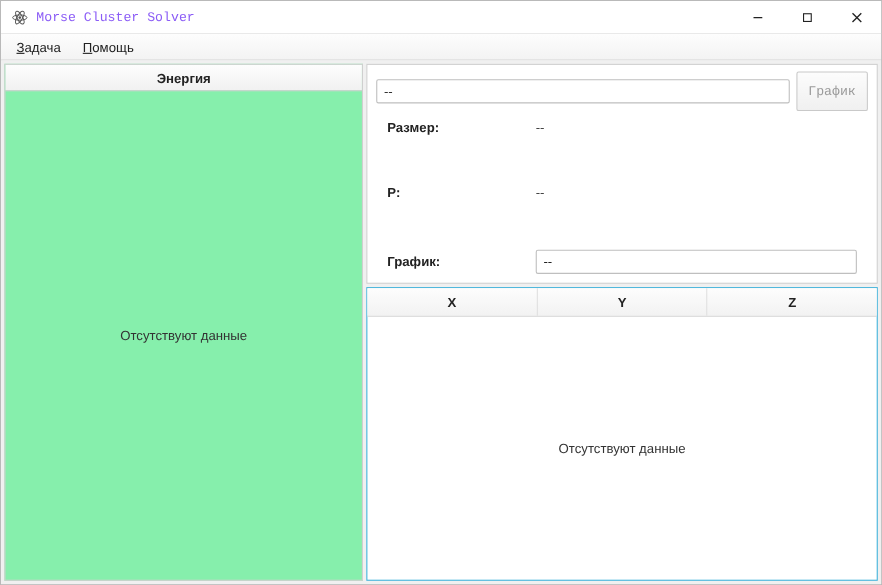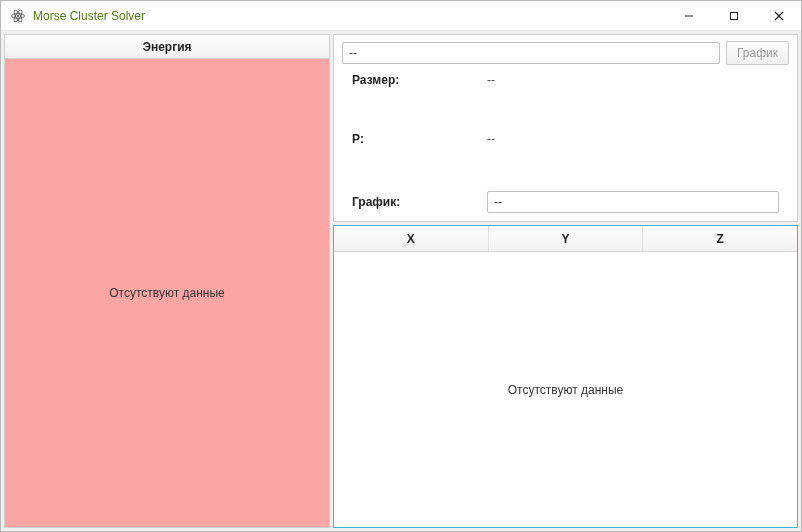--- a/index.html
+++ b/index.html
@@ -28,21 +28,22 @@
     border-bottom: 1px solid #e9e9e9;
   }
   .titlebar .app-icon {
     width: 18px; height: 18px;
     margin: 0 6px 0 8px;
     display: flex; align-items: center; justify-content: center;
   }
   .titlebar .title {
     flex: 0 0 auto;
     font-size: 12px;
-    color: #4d7c0f;
+    color: #8b5cf6;
+    font-family: Liberation Mono, monospace;
   }
   .titlebar .spacer { flex: 1; }
   .win-controls { display: flex; height: 100%; }
   .win-btn {
     width: 45px; height: 100%;
     display: flex; align-items: center; justify-content: center;
     font-size: 13px; color: #333;
     font-family: "Segoe UI Symbol", sans-serif;
   }
   .win-btn svg { display: block; }
@@ -66,21 +67,21 @@
   .content {
     flex: 1;
     display: flex;
     background: #f0f0f0;
     padding: 3px;
     gap: 3px;
     min-height: 0;
   }
   .left-panel {
     width: 326px;
-    background: #fca5a5;
+    background: #86efac;
     border: 1px solid #cfcfcf;
     display: flex;
     flex-direction: column;
   }
   .left-header {
     height: 24px;
     background: linear-gradient(#fdfdfd, #f1f1f1);
     border-bottom: 1px solid #d0d0d0;
     display: flex; align-items: center; justify-content: center;
     font-weight: bold;
@@ -113,28 +114,28 @@
     border: 1px solid #bfbfbf;
     border-radius: 2px;
     padding: 0 6px;
     font-size: 12px;
     color: #333;
     background: #fff;
     display: flex; align-items: center;
     flex: 1;
   }
   .btn {
-    height: 24px;
+    height: 36px;
     padding: 0 10px;
     border: 1px solid #c9c9c9;
     border-radius: 2px;
     background: linear-gradient(#fcfcfc,#f0f0f0);
     color: #9a9a9a;
     font-size: 12px;
-    display: flex; align-items: center; justify-content: center;
+    display: flex; align-items: center; justify-content: center; font-family: Liberation Mono, monospace;
   }
   .info-grid {
     margin-top: 8px;
     display: grid;
     grid-template-columns: 90px 1fr;
     row-gap: 4px;
     align-items: center;
     font-size: 12px;
     padding: 0 10px;
     gap: 45px;
@@ -207,20 +208,28 @@
       </div>
       <div class="win-btn">
         <svg width="10" height="10" viewBox="0 0 10 10">
             <line x1="1" y1="1" x2="9" y2="9" stroke="#222" stroke-width="1.2"></line>
             <line x1="9" y1="1" x2="1" y2="9" stroke="#222" stroke-width="1.2"></line>
           </svg>
       </div>
     </div>
   </div>
 
+  <div class="menubar">
+    <div class="menu-item">
+      <span><span class="ul">З</span><span>адача</span></span>
+    </div>
+    <div class="menu-item">
+      <span><span class="ul">П</span><span>омощь</span></span>
+    </div>
+  </div>
 
   <div class="content">
 
     <div class="left-panel">
       <div class="left-header">Энергия</div>
       <div class="left-body">Отсутствуют данные</div>
     </div>
 
     <div class="right-panel">
 

